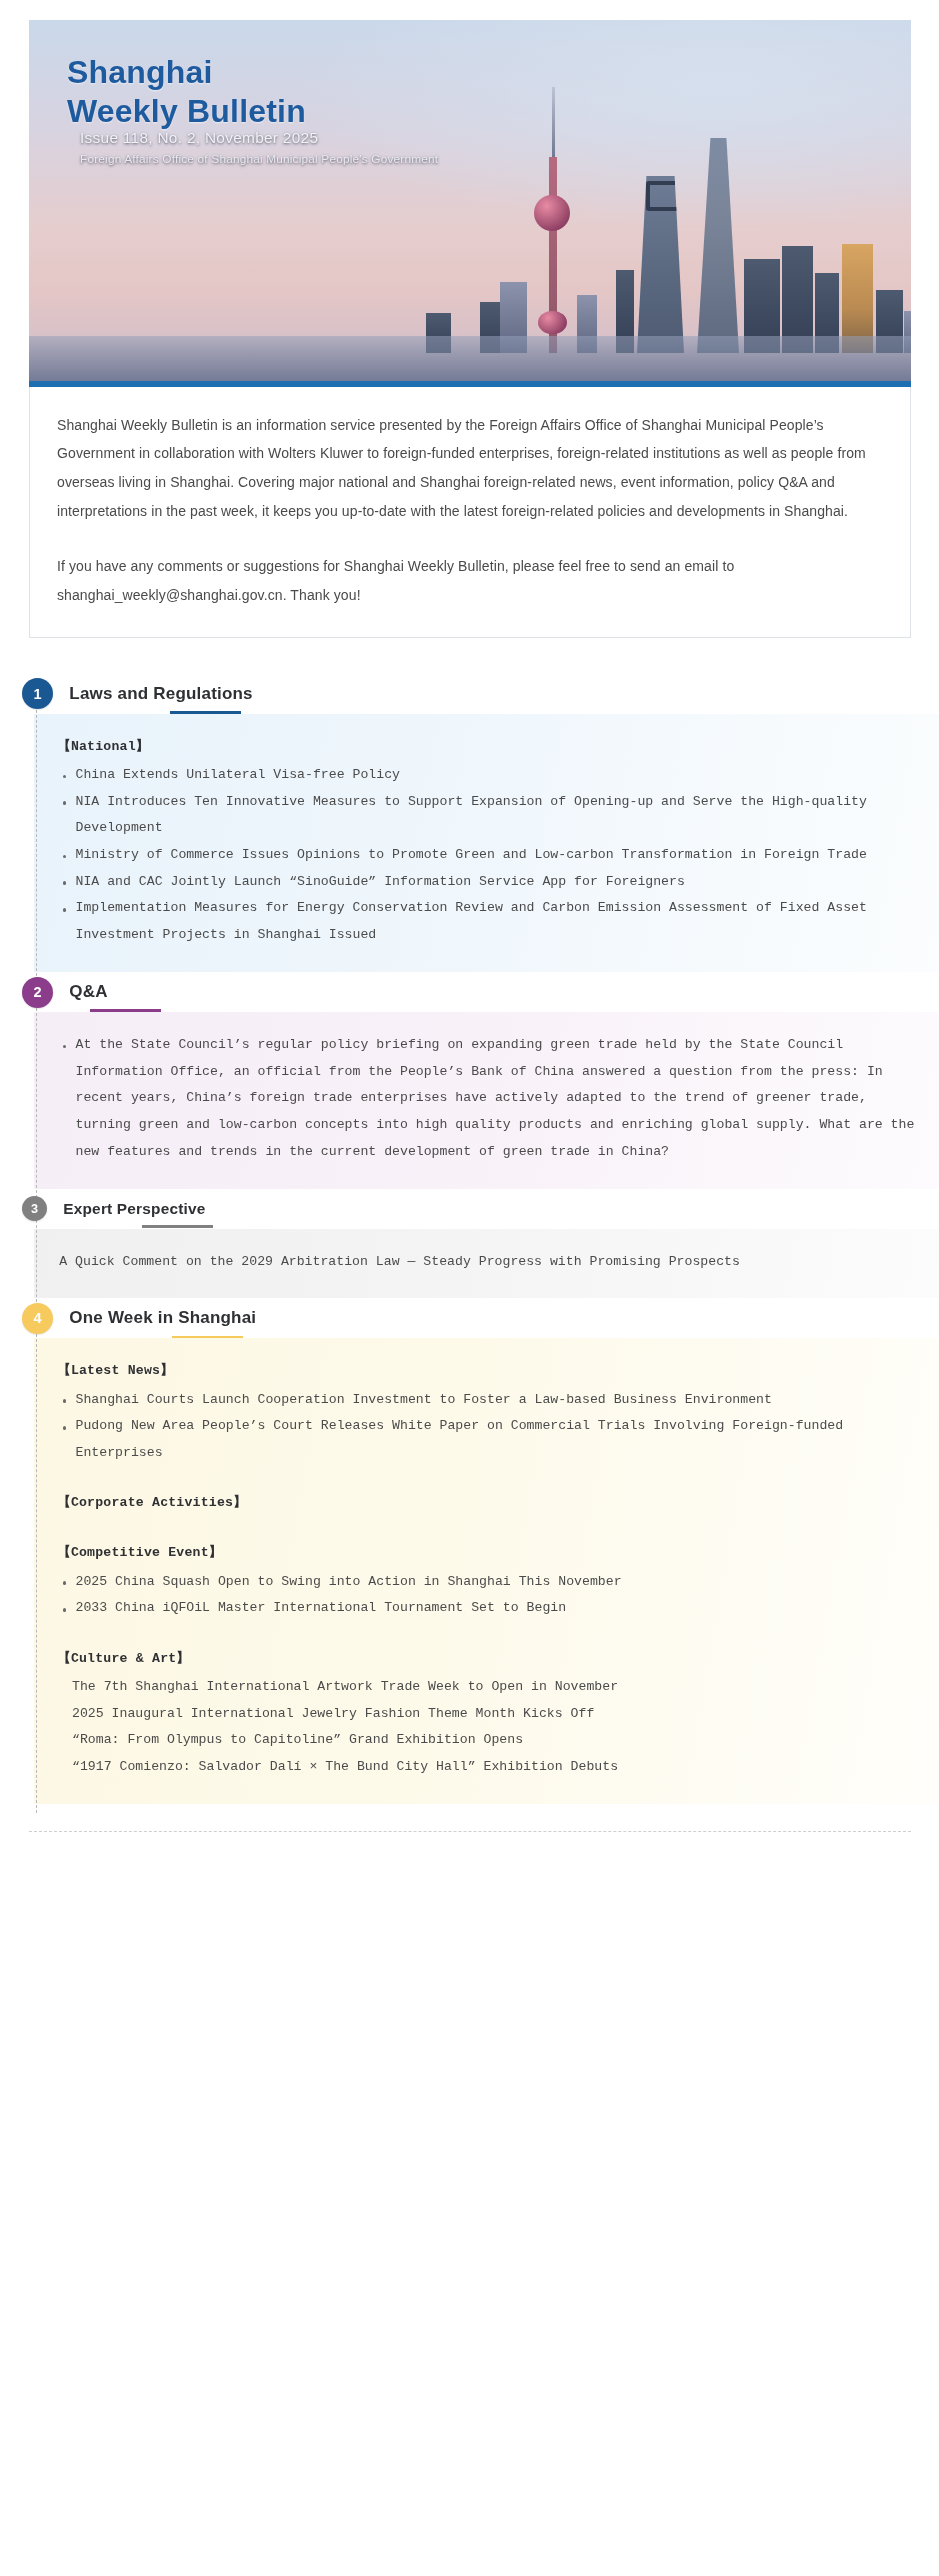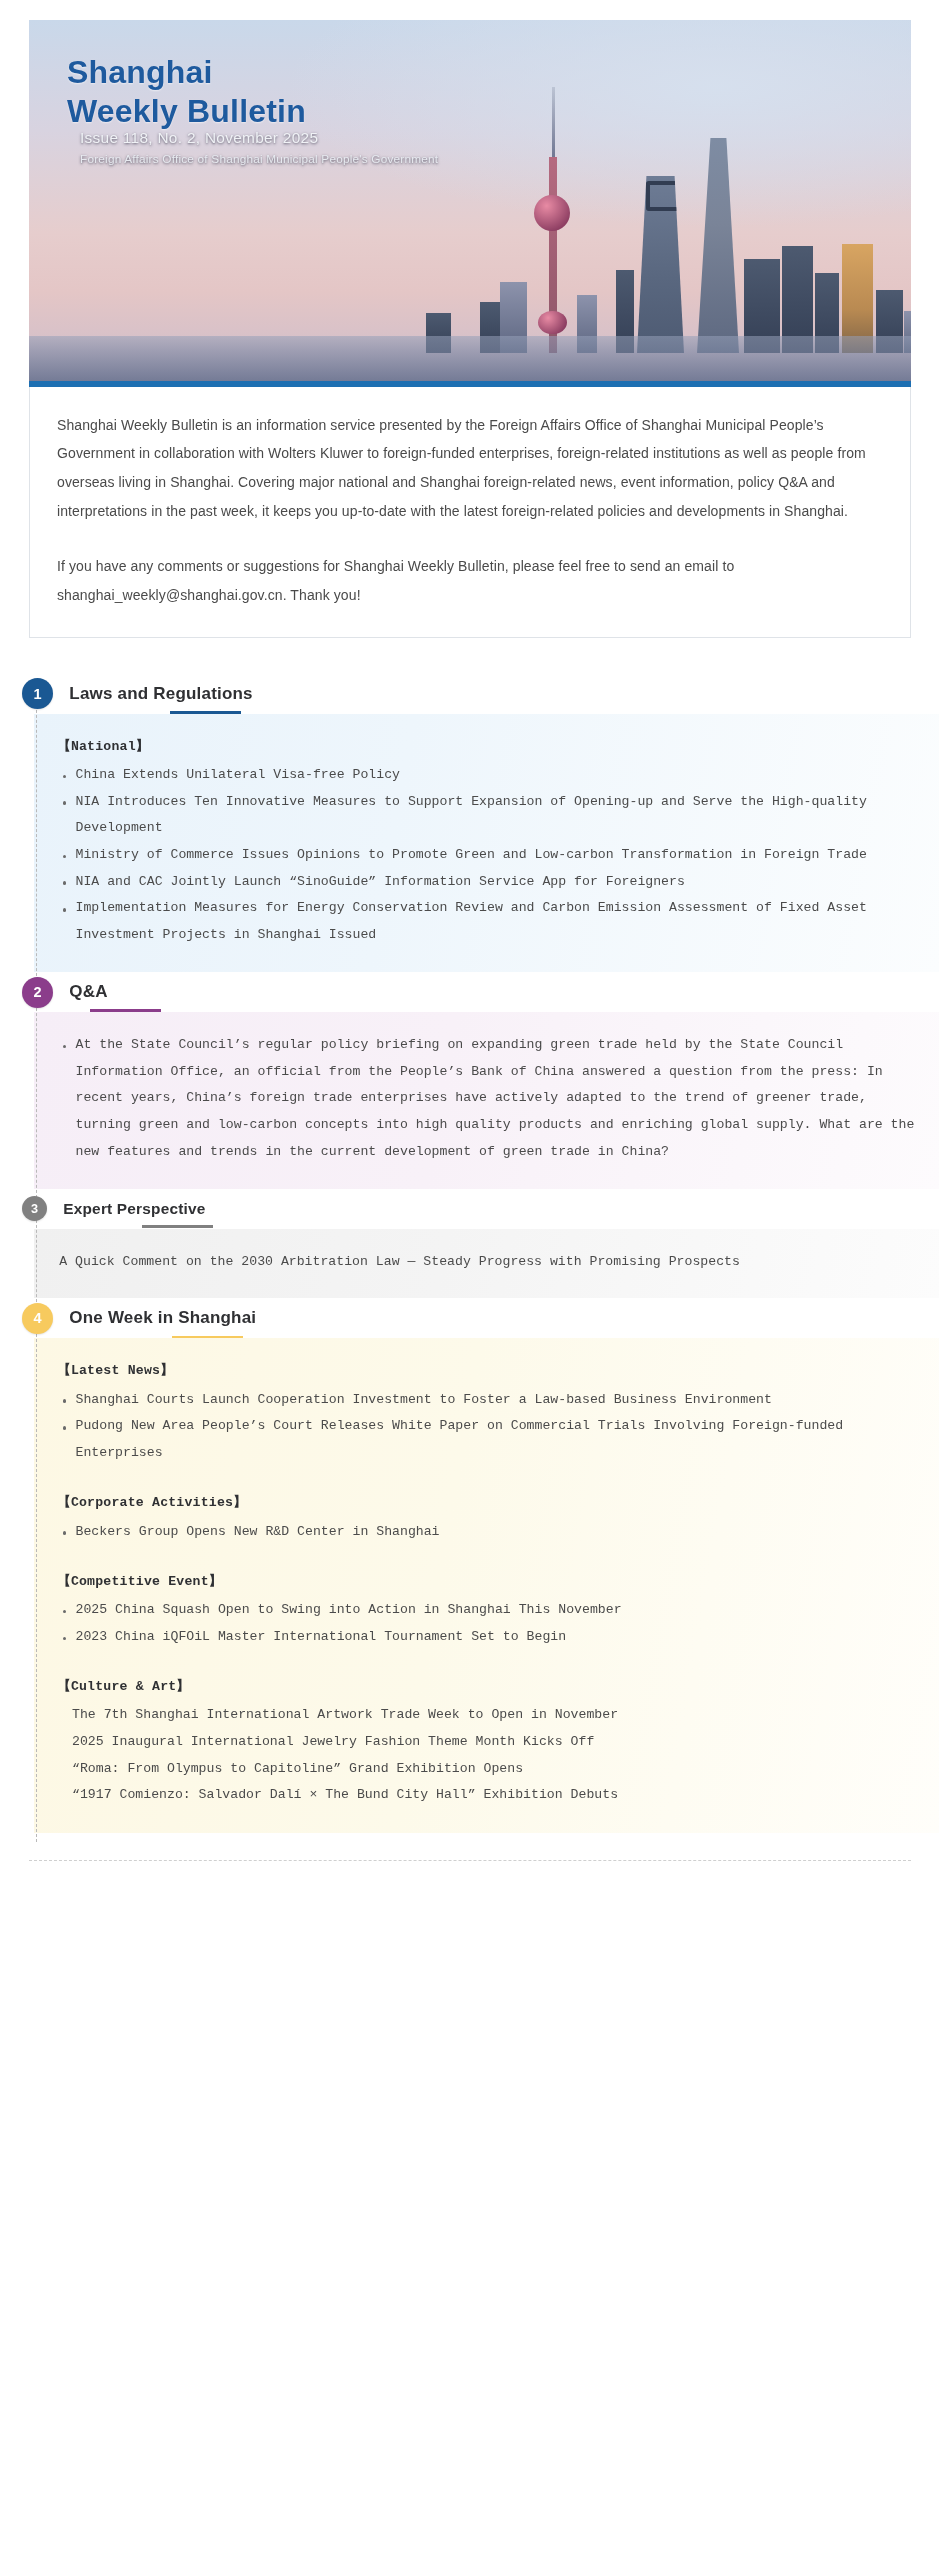--- a/index.html
+++ b/index.html
@@ -244,43 +244,40 @@
           </ul>
         </div>
       </div>
       <div class="section">
         <div class="sec-head">
           <div class="badge sm" style="background: rgb(128, 128, 128);">3</div>
           <div class="sec-title sm"><span>Expert Perspective</span><span class="ul" style="background: rgb(128, 128, 128);"></span></div>
         </div>
         <div class="guide"></div>
         <div class="sec-body tint-gray">
-          <p class="expert-text">A Quick Comment on the 2030 Arbitration Law — Steady Progress with Promising Prospects</p>
+          <p class="expert-text">A Quick Comment on the 2029 Arbitration Law — Steady Progress with Promising Prospects</p>
         </div>
       </div>
       <div class="section">
         <div class="sec-head">
           <div class="badge" style="background: rgb(247, 202, 94);">4</div>
           <div class="sec-title"><span>One Week in Shanghai</span><span class="ul" style="background: rgb(247, 202, 94);"></span></div>
         </div>
         <div class="guide"></div>
         <div class="sec-body tint-gold">
           <p class="grp">【Latest News】</p>
           <ul class="items ">
             <li>Shanghai Courts Launch Cooperation Investment to Foster a Law-based Business Environment</li>
             <li>Pudong New Area People’s Court Releases White Paper on Commercial Trials Involving Foreign-funded Enterprises</li>
           </ul>
           <p class="grp spaced">【Corporate Activities】</p>
-          <ul class="items ">
-            <li>Beckers Group Opens New R&amp;D Center in Shanghai</li>
-          </ul>
           <p class="grp spaced">【Competitive Event】</p>
           <ul class="items ">
             <li>2025 China Squash Open to Swing into Action in Shanghai This November</li>
-            <li>2023 China iQFOiL Master International Tournament Set to Begin</li>
+            <li>2033 China iQFOiL Master International Tournament Set to Begin</li>
           </ul>
           <p class="grp spaced">【Culture &amp; Art】</p>
           <p class="plain indent">The 7th Shanghai International Artwork Trade Week to Open in November</p>
           <p class="plain indent">2025 Inaugural International Jewelry Fashion Theme Month Kicks Off</p>
           <p class="plain indent">“Roma: From Olympus to Capitoline” Grand Exhibition Opens</p>
           <p class="plain indent">“1917 Comienzo: Salvador Dalí × The Bund City Hall” Exhibition Debuts</p>
         </div>
       </div>
     </div>
 

